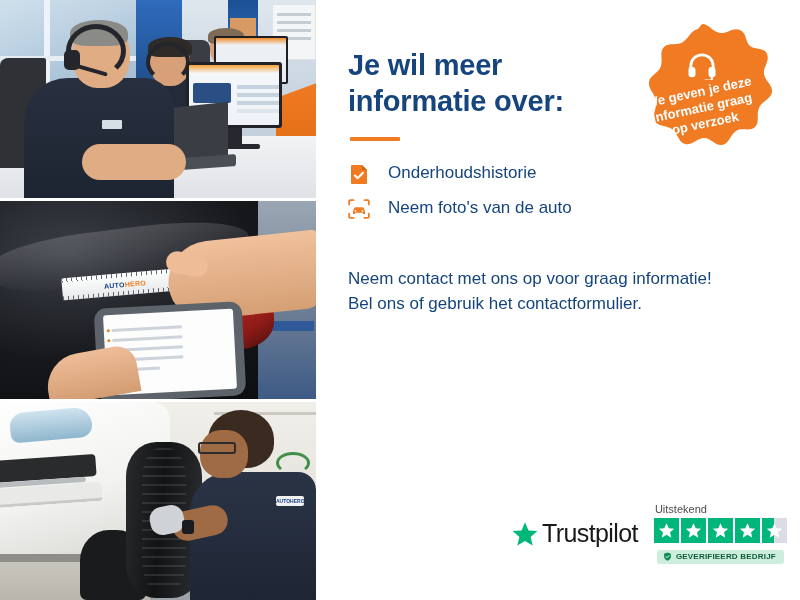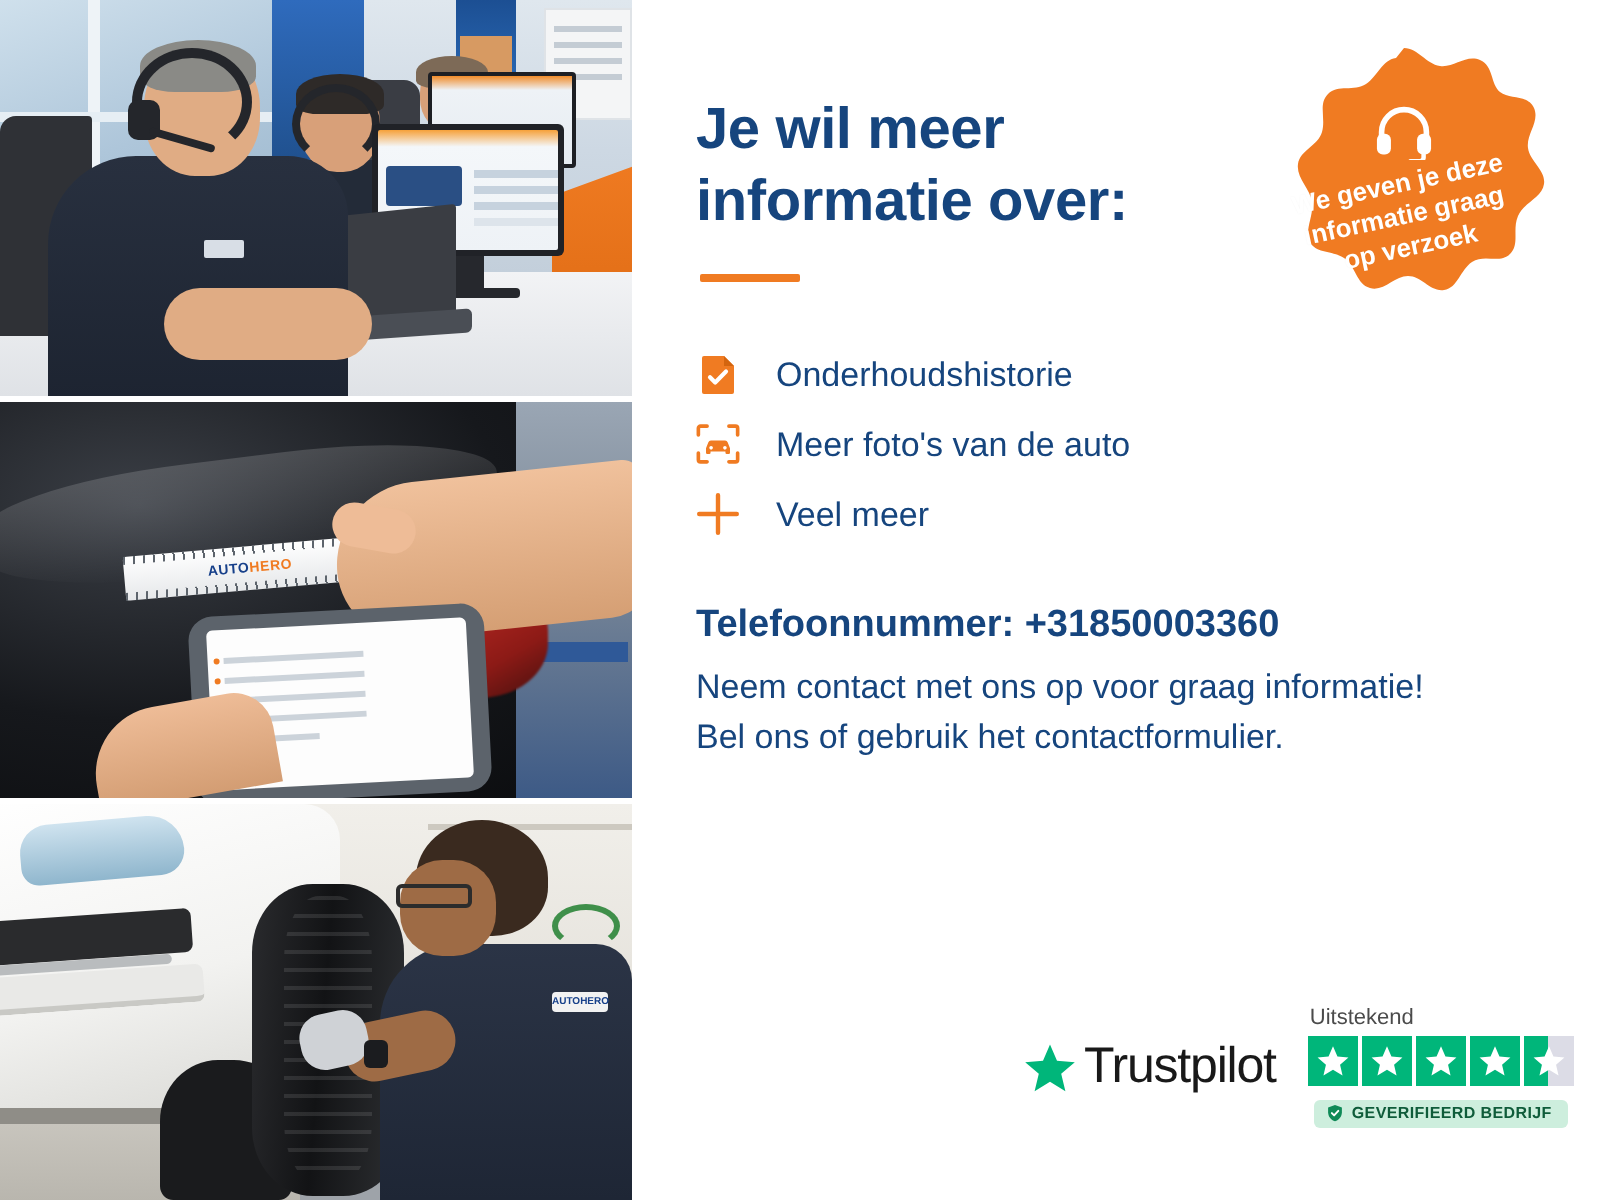--- a/index.html
+++ b/index.html
@@ -410,21 +410,21 @@
     margin: 18px 0 22px 2px;
     border-radius: 1px;
   }
   .feature-list {
     list-style: none;
     margin: 0;
     padding: 0;
   }
   .feature-item {
     display: flex;
-    align-items: flex-end;
+    align-items: flex-start;
     gap: 18px;
     height: 35px;
   }
   .feature-icon {
     width: 22px; height: 22px;
     flex: 0 0 22px;
     display: flex; align-items: center; justify-content: center;
     color: #f07b22;
   }
   .feature-label {
@@ -679,36 +679,27 @@
               <path d="M1.2 6V2.4A1.2 1.2 0 0 1 2.4 1.2H6"></path>
               <path d="M18 1.2h3.6a1.2 1.2 0 0 1 1.2 1.2V6"></path>
               <path d="M22.8 16v3.6a1.2 1.2 0 0 1-1.2 1.2H18"></path>
               <path d="M6 20.8H2.4a1.2 1.2 0 0 1-1.2-1.2V16"></path>
             </g>
             <path d="M5.4 13.4l1.3-3.3a1.5 1.5 0 0 1 1.4-1h7.8a1.5 1.5 0 0 1 1.4 1l1.3 3.3v2.4a.7.7 0 0 1-.7.7h-1.1a.7.7 0 0 1-.7-.7v-.7H7.9v.7a.7.7 0 0 1-.7.7H6.1a.7.7 0 0 1-.7-.7z" fill="#F07B22"></path>
             <circle cx="8.2" cy="13.1" r="1" fill="#ffffff"></circle>
             <circle cx="15.8" cy="13.1" r="1" fill="#ffffff"></circle>
           </svg>
         </span>
-        <span class="feature-label">Meer foto's van de auto</span>
+        <span class="feature-label">Neem foto's van de auto</span>
       </li>
 
-      <li class="feature-item">
-        <span class="feature-icon">
-          <svg width="22" height="22" viewBox="0 0 22 22" aria-hidden="true">
-            <path d="M11 1.6v18.8M1.6 11h18.8" fill="none" stroke="#F07B22" stroke-width="2.2" stroke-linecap="round"></path>
-          </svg>
-        </span>
-        <span class="feature-label">Veel meer</span>
-      </li>
 
     </ul>
 
     <div class="contact">
-      <p class="contact-phone">Telefoonnummer: +31850003360</p>
       <p class="contact-line">Neem contact met ons op voor graag informatie!</p>
       <p class="contact-line">Bel ons of gebruik het contactformulier.</p>
     </div>
 
     <div class="badge">
       <svg class="badge-blob" viewBox="0 0 160 158" aria-hidden="true">
         <path fill="#F07B22" d="M80 2c7 0 11 8 18 9s13-6 20-3 5 12 10 16 14 1 17 8-4 13-3 20 9 11 8 18-10 9-13 16 1 14-4 19-13 0-19 4-7 13-14 14-11-7-18-7-12 8-19 6-7-11-13-15-14-2-17-8 2-13 1-20-8-12-7-19 10-9 12-16-2-14 3-19 13-1 19-5 8-12 15-13z"></path>
       </svg>
       <div class="badge-inner">
         <svg class="badge-headset" viewBox="0 0 32 30" aria-hidden="true">

